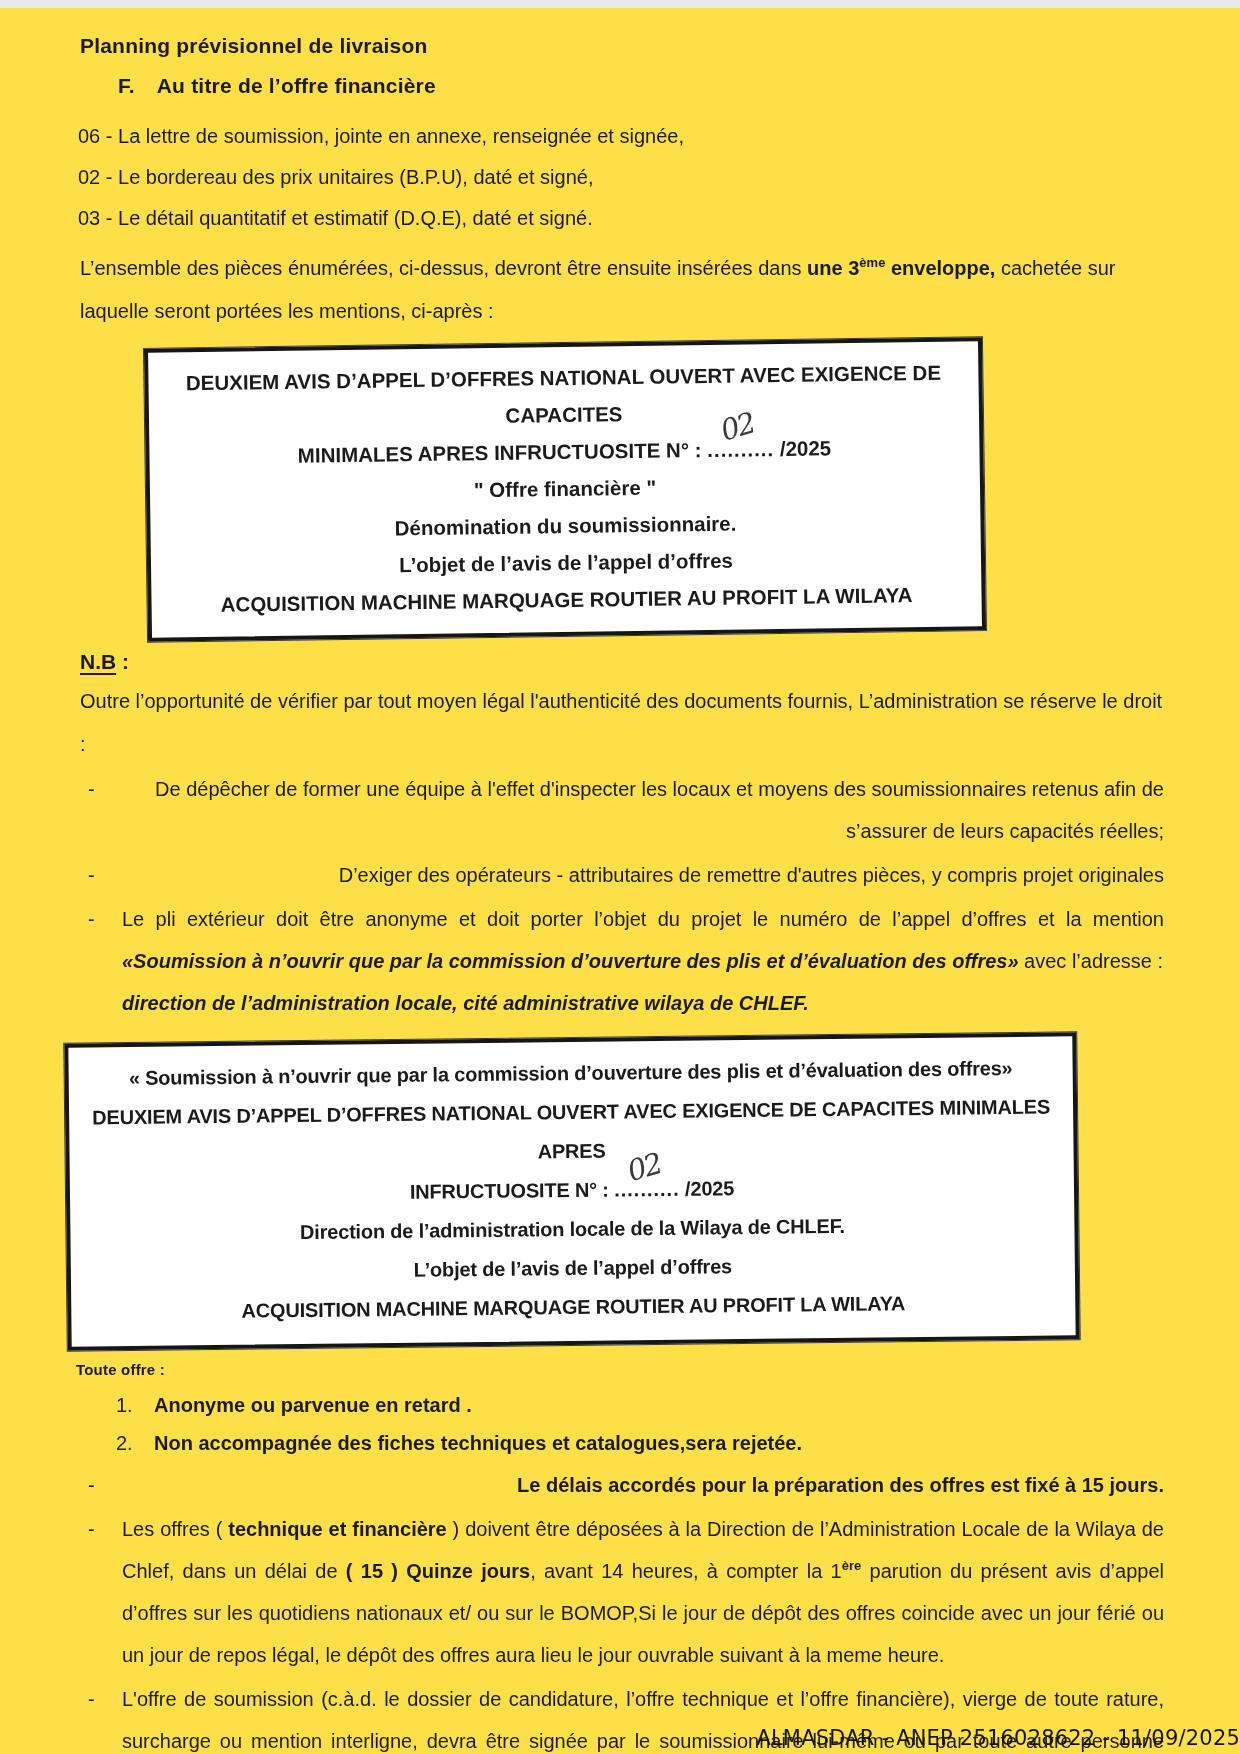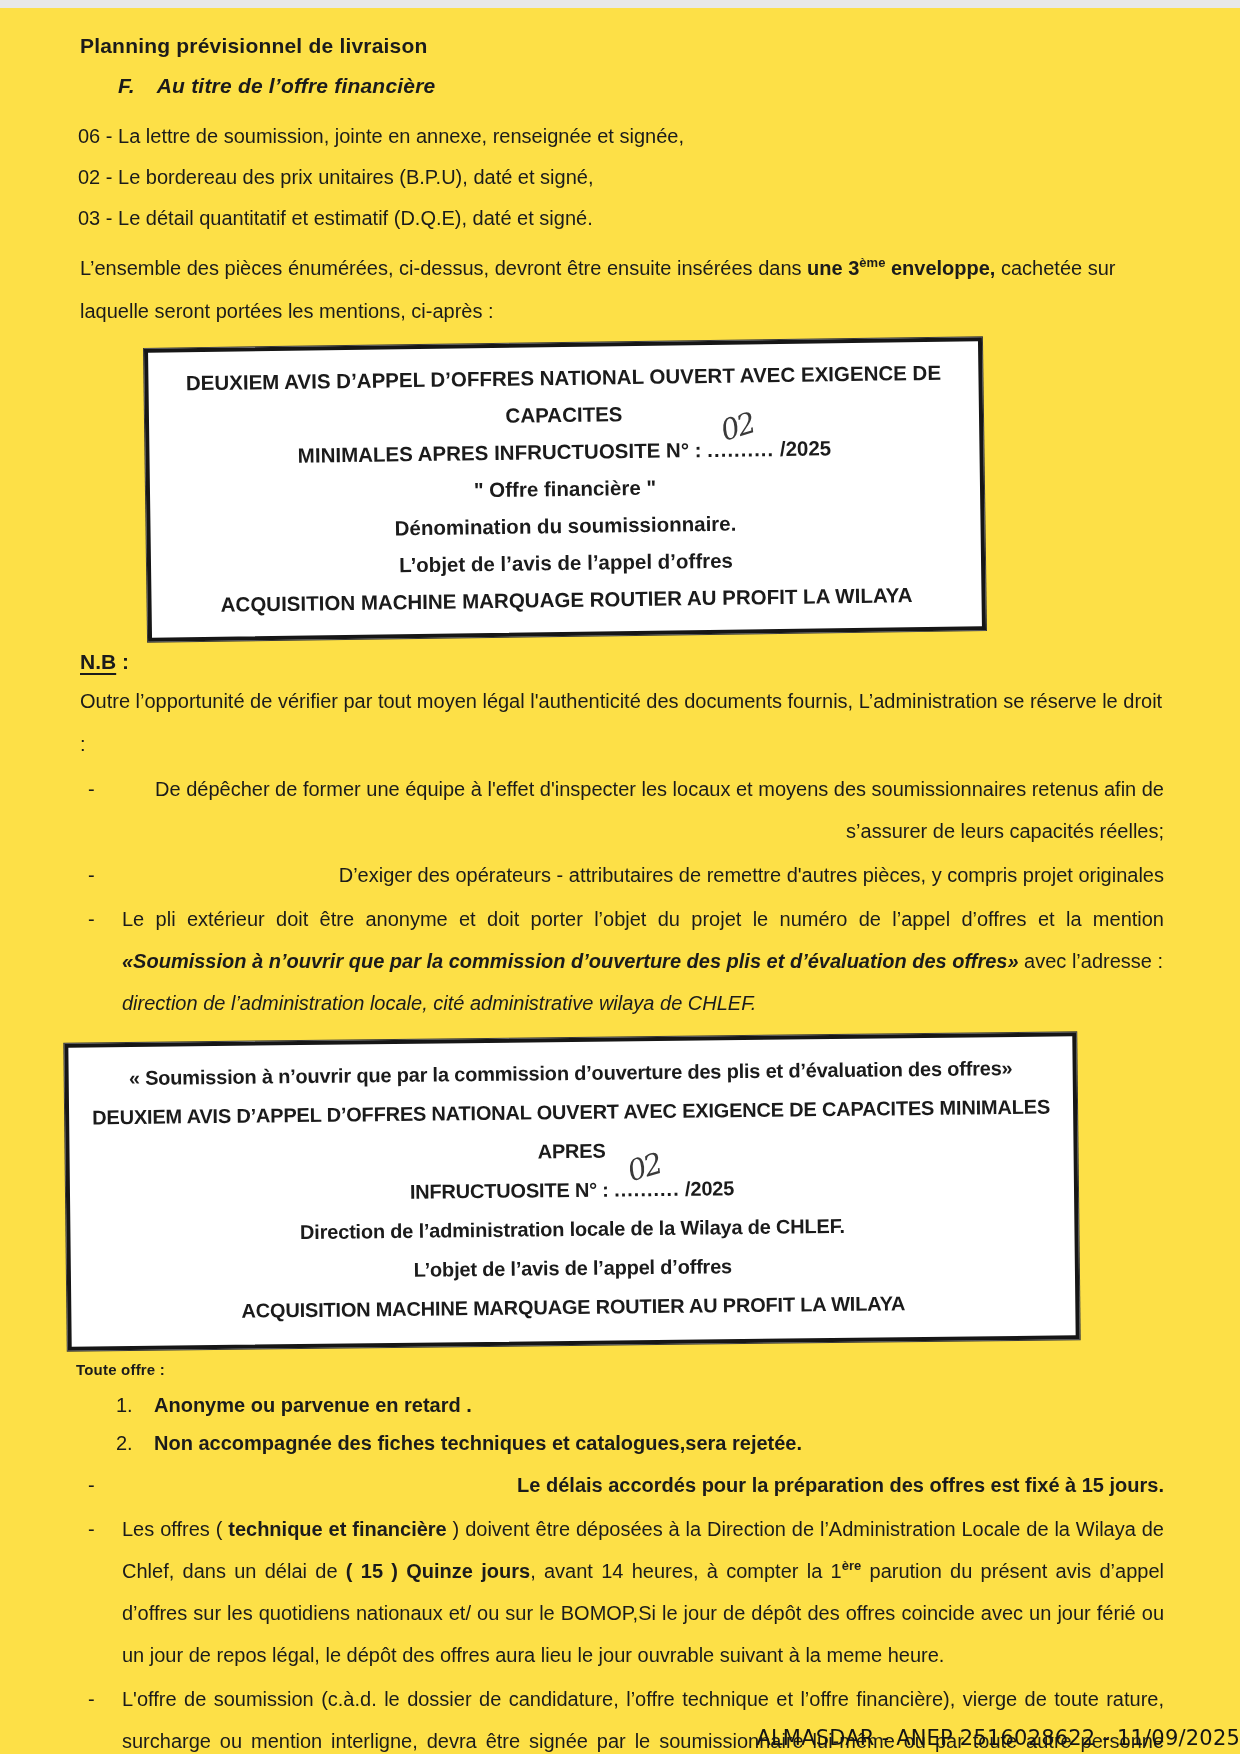--- a/index.html
+++ b/index.html
@@ -12,21 +12,21 @@
     font-family:"Liberation Sans", sans-serif;
     overflow:hidden;
     box-sizing:border-box;
     padding:26px 76px 0 80px;
   }
   .t{}
   h1.doc-title{
     font-size:21px;font-weight:700;margin:0 0 16px 0;letter-spacing:.2px;
   }
   h2.section-heading{
-    font-size:21px;font-weight:700;margin:0 0 26px 38px;letter-spacing:.2px;font-style:italic;
+    font-size:21px;font-weight:700;margin:0 0 26px 38px;letter-spacing:.2px;
   }
   h2.section-heading .sec-label{margin-right:22px;}
   p{margin:0;}
   .checklist p{
     font-size:20px;line-height:24px;margin:0 0 17px -2px;
   }
   .para{
     font-size:20px;line-height:43px;
   }
   .intro{margin:6px 0 4px 0;}
@@ -69,21 +69,21 @@
   .nb-intro{margin-bottom:2px;}
   .dash-row{
     display:flex;align-items:flex-start;
     font-size:20px;line-height:42px;
     margin:2px 0 2px 8px;
   }
   .dash-row .dash-marker{flex:none;width:34px;font-weight:400;}
   .dash-row .dash-body{flex:1;text-align:right;}
   .justify .dash-body{text-align:justify;}
   .quote-bi{font-weight:700;font-style:italic;}
-  .address-line{display:block;font-weight:400;font-style:italic;}
+  .address-line{display:block;font-weight:700;font-style:italic;}
   .offers-title{
     font-size:15px;font-weight:700;margin:12px 0 8px -4px;letter-spacing:.2px;
   }
   .num-row{
     display:flex;font-size:20px;font-weight:700;line-height:38px;
     margin-left:36px;
   }
   .num-row .num{flex:none;width:38px;font-weight:400;}
   .bold-line{font-weight:700;}
   .footer{

